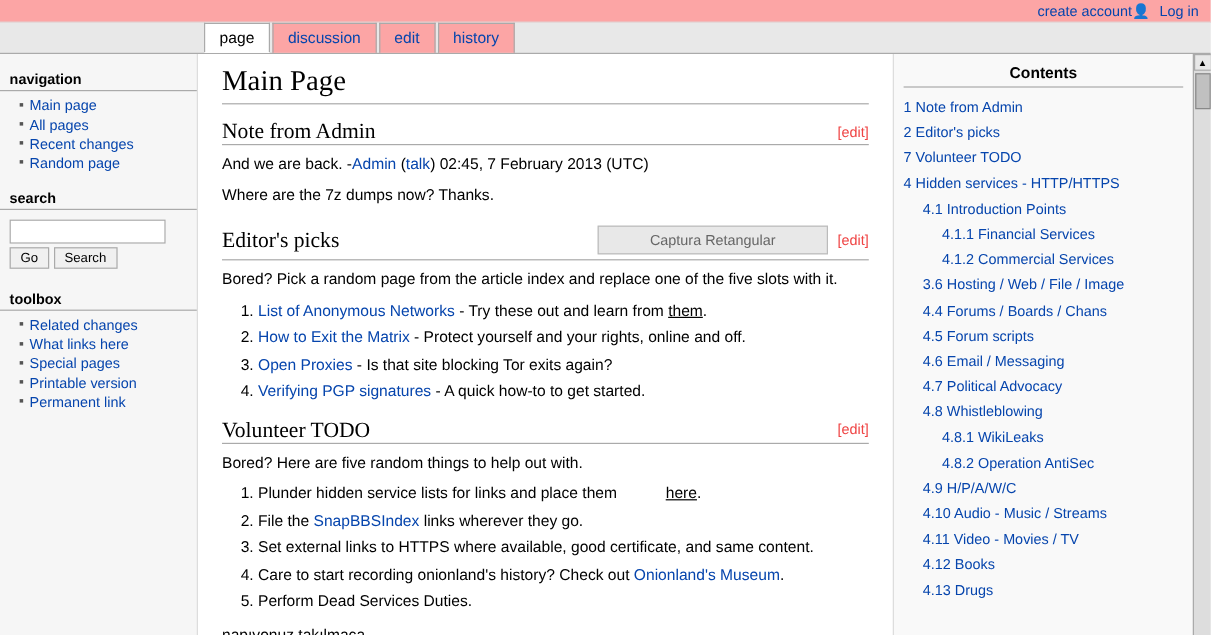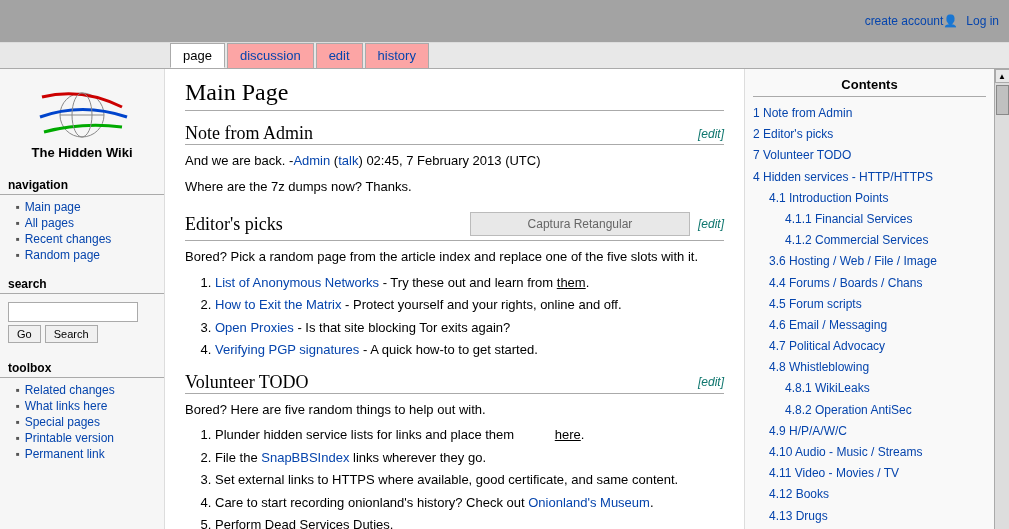--- a/index.html
+++ b/index.html
@@ -3,22 +3,22 @@
   <meta charset="utf-8">
   <style>
     * { margin: 0; padding: 0; box-sizing: border-box; }
     body { font-family: sans-serif; font-size: 13px; color: #000; background: #f6f6f6; }
 
     
     #top-bar {
       display: flex;
       justify-content: flex-end;
       align-items: center;
-      background: #a3a3a3;
-      padding: 14px 10px;
+      background: #fca5a5;
+      padding: 2px 10px;
       font-size: 12px;
       border-bottom: 1px solid #ddd;
     }
     #top-bar a { color: #0645ad; text-decoration: none; margin-left: 8px; }
 
     
     #tabs {
       display: flex;
       background: #e8e8e8;
       border-bottom: 1px solid #aaa;
@@ -135,42 +135,41 @@
       border-bottom: 1px solid #aaa;
       margin: 12px 0 6px 0;
     }
     .section-heading h2 {
       font-size: 18px;
       font-weight: normal;
       font-family: serif;
     }
     .edit-link {
       font-size: 12px;
-      color: #0f766e;
+      color: #ef4444;
       text-decoration: none;
-      font-style: italic;
     }
 
     
     .article-text { font-size: 13px; line-height: 1.5; margin-bottom: 6px; }
     .article-link { color: #0645ad; text-decoration: none; }
 
     ol { margin-left: 30px; margin-bottom: 8px; }
     ol li { margin-bottom: 3px; line-height: 1.5; }
 
     
     .capture-bar {
       background: #e8e8e8;
       border: 1px solid #bbb;
       text-align: center;
       padding: 4px 8px;
       font-size: 12px;
       color: #666;
       margin: 4px 0;
-      width: 220px;
+      width: 192px;
       display: inline-block;
     }
 
     
     #right-toc {
       width: 250px;
       min-width: 250px;
       background: #f9f9f9;
       border-left: 1px solid #ddd;
       padding: 8px;
@@ -231,37 +230,20 @@
 <div id="tabs">
   <a class="tab active">page</a>
   <a class="tab">discussion</a>
   <a class="tab">edit</a>
   <a class="tab">history</a>
 </div>
 
 <div id="layout">
 
   <div id="sidebar">
-    <div class="sidebar-logo">
-      <div>
-        
-        <svg width="120" height="55" viewBox="0 0 120 55">
-
-          <circle cx="60" cy="28" r="22" fill="none" stroke="#888" stroke-width="1"></circle>
-
-          <path d="M20 10 Q60 0 100 20" stroke="#cc0000" stroke-width="3" fill="none"></path>
-          <path d="M18 30 Q60 15 105 30" stroke="#0044cc" stroke-width="3" fill="none"></path>
-          <path d="M22 45 Q60 35 100 40" stroke="#00aa00" stroke-width="3" fill="none"></path>
-
-          <ellipse cx="60" cy="28" rx="10" ry="22" fill="none" stroke="#888" stroke-width="1"></ellipse>
-          <line x1="38" y1="28" x2="82" y2="28" stroke="#888" stroke-width="1"></line>
-        </svg>
-        <div style="text-align:center; font-size:13px; font-weight:bold; line-height:1.3;">The Hidden Wiki</div>
-      </div>
-    </div>
 
     <div class="sidebar-section">
       <div class="sidebar-section-title">navigation</div>
       <a class="sidebar-link">Main page</a>
       <a class="sidebar-link">All pages</a>
       <a class="sidebar-link">Recent changes</a>
       <a class="sidebar-link">Random page</a>
     </div>
 
     <div class="sidebar-section">

